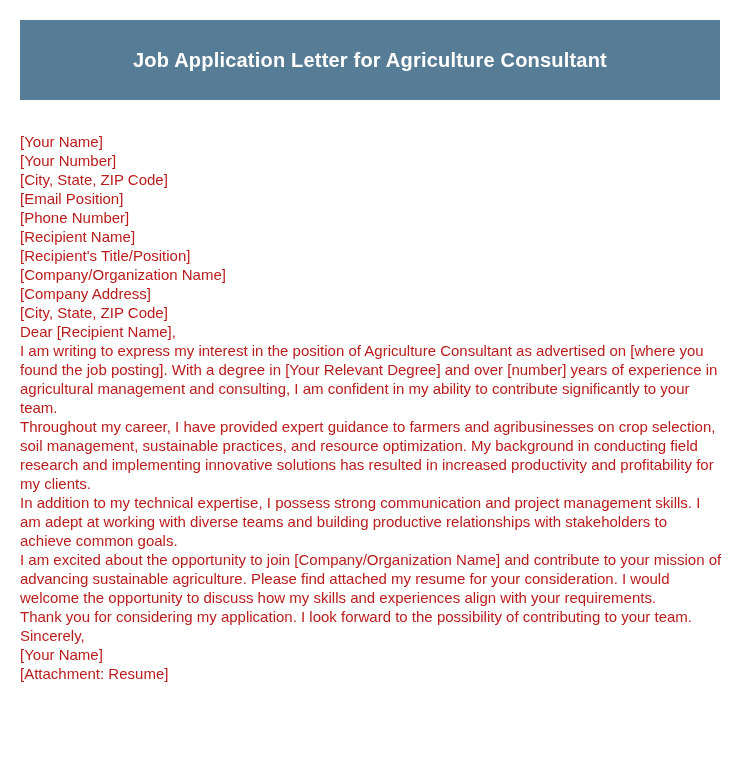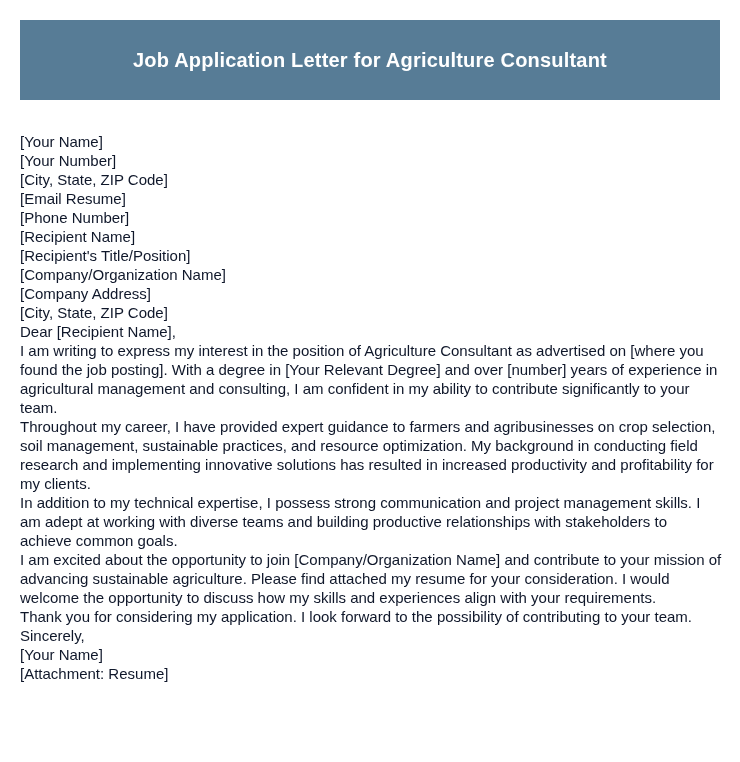--- a/index.html
+++ b/index.html
@@ -31,42 +31,42 @@
     font-size: 20px;
     font-weight: 700;
     letter-spacing: 0.2px;
     text-align: center;
   }
   .letter-body {
     position: absolute;
     left: 20px;
     top: 132px;
     width: 702px;
-    color: #0f172a;
+    color: #b91c1c;
     font-size: 15px;
     line-height: 19px;
   }
   .letter-body p,
   .letter-body .line {
     margin: 0;
     padding: 0;
   }
 </style>
 </head>
 <body>
 
 <header class="banner">
   <h1 class="banner-title">Job Application Letter for Agriculture Consultant</h1>
 </header>
 
 <main class="letter-body">
   <div class="line">[Your Name]</div>
   <div class="line">[Your Number]</div>
   <div class="line">[City, State, ZIP Code]</div>
-  <div class="line">[Email Resume]</div>
+  <div class="line">[Email Position]</div>
   <div class="line">[Phone Number]</div>
   <div class="line">[Recipient Name]</div>
   <div class="line">[Recipient's Title/Position]</div>
   <div class="line">[Company/Organization Name]</div>
   <div class="line">[Company Address]</div>
   <div class="line">[City, State, ZIP Code]</div>
   <div class="line">Dear [Recipient Name],</div>
   <p>I am writing to express my interest in the position of Agriculture Consultant as advertised on [where you found the job posting]. With a degree in [Your Relevant Degree] and over [number] years of experience in agricultural management and consulting, I am confident in my ability to contribute significantly to your team.</p>
   <p>Throughout my career, I have provided expert guidance to farmers and agribusinesses on crop selection, soil management, sustainable practices, and resource optimization. My background in conducting field research and implementing innovative solutions has resulted in increased productivity and profitability for my clients.</p>
   <p>In addition to my technical expertise, I possess strong communication and project management skills. I am adept at working with diverse teams and building productive relationships with stakeholders to achieve common goals.</p>

